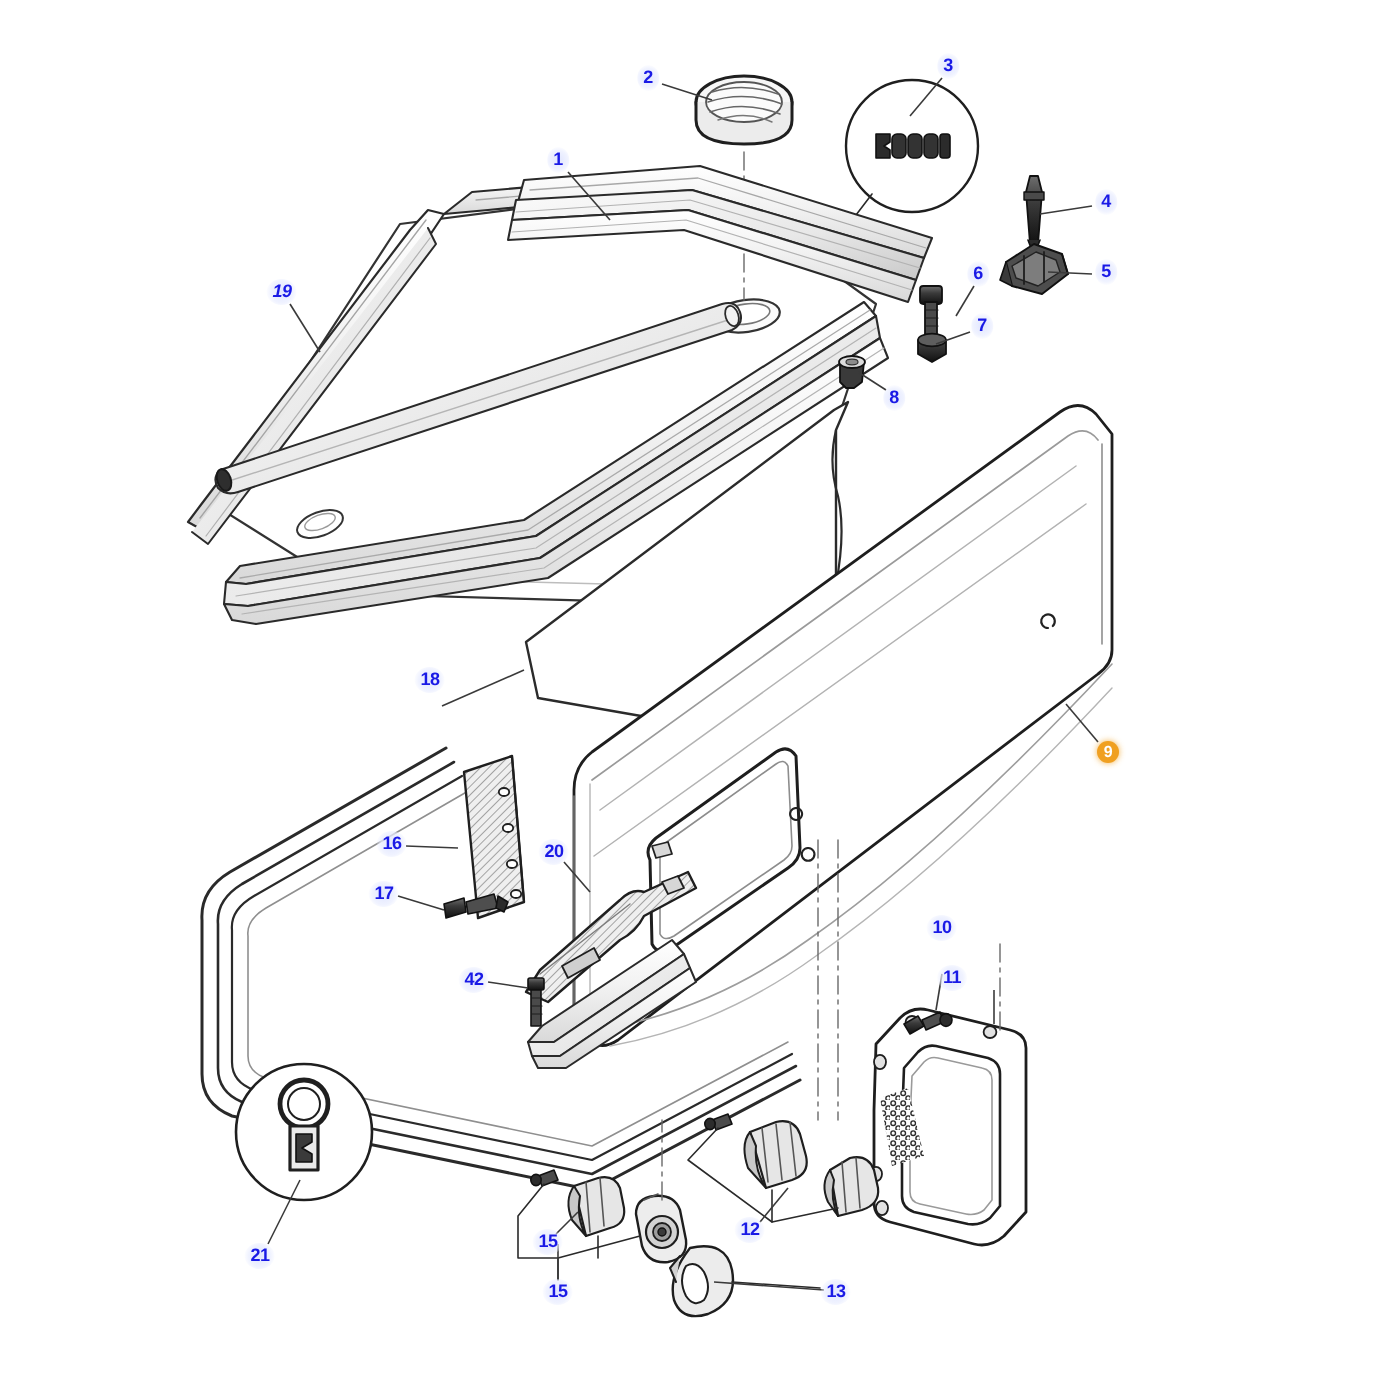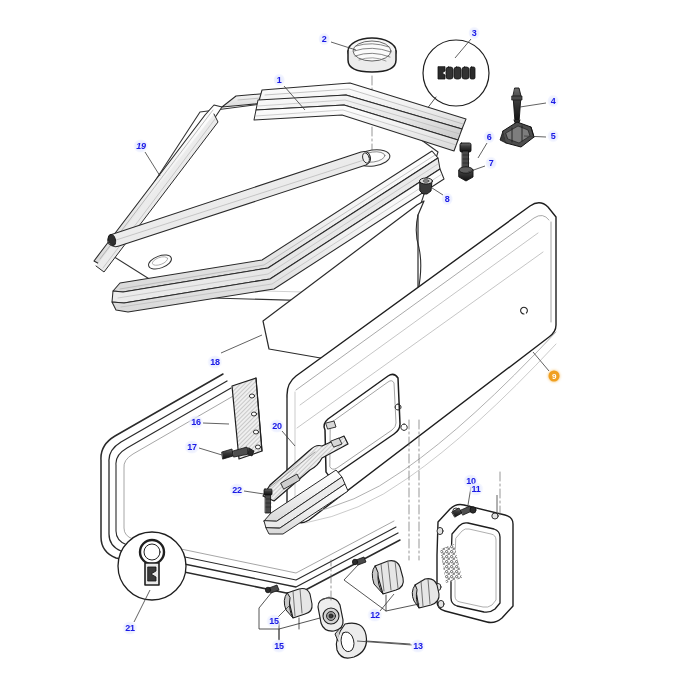--- a/index.html
+++ b/index.html
@@ -365,28 +365,28 @@
 <div id="labels">
       <div class="lbl" style="left: 279px; top: 80px;">1</div>
       <div class="lbl" style="left: 324px; top: 39px;">2</div>
       <div class="lbl" style="left: 474px; top: 33px;">3</div>
       <div class="lbl" style="left: 553px; top: 101px;">4</div>
       <div class="lbl" style="left: 553px; top: 136px;">5</div>
       <div class="lbl" style="left: 489px; top: 137px;">6</div>
       <div class="lbl" style="left: 491px; top: 163px;">7</div>
       <div class="lbl" style="left: 447px; top: 199px;">8</div>
       <div class="lbl hl" style="left: 554px; top: 376px;">9</div>
-      <div class="lbl" style="left: 471px; top: 481px;">10</div>
+      <div class="lbl" style="left: 471px; top: 464px;">10</div>
       <div class="lbl" style="left: 476px; top: 489px;">11</div>
       <div class="lbl" style="left: 375px; top: 615px;">12</div>
       <div class="lbl" style="left: 418px; top: 646px; text-align: right;">13</div>
       <div class="lbl" style="left: 279px; top: 646px;">15</div>
       <div class="lbl" style="left: 274px; top: 621px;">15</div>
       <div class="lbl" style="left: 196px; top: 422px;">16</div>
       <div class="lbl" style="left: 192px; top: 447px;">17</div>
-      <div class="lbl" style="left: 215px; top: 362px;">18</div>
+      <div class="lbl" style="left: 215px; top: 340px;">18</div>
       <div class="lbl" style="left: 141px; top: 146px; font-style: italic;">19</div>
       <div class="lbl" style="left: 277px; top: 426px;">20</div>
       <div class="lbl" style="left: 130px; top: 628px;">21</div>
-      <div class="lbl" style="left: 237px; top: 490px;">22</div>
+      <div class="lbl" style="left: 237px; top: 490px;">42</div>
     </div>
 
 </div>
 
 </body></html>

